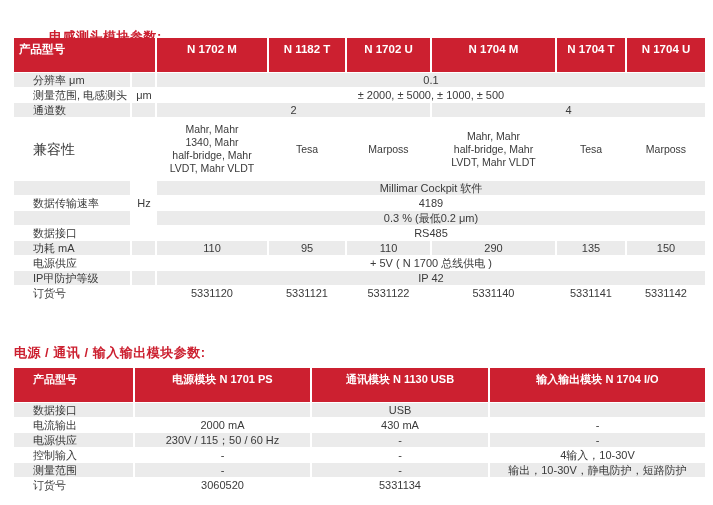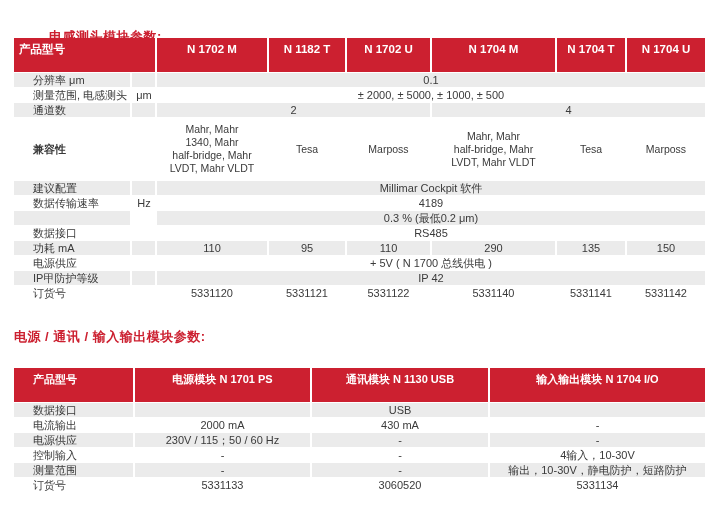--- a/index.html
+++ b/index.html
@@ -12,21 +12,21 @@
     width:713px;height:505px;background:#ffffff;
     font-family:"Liberation Sans","DejaVu Sans",sans-serif;
     color:var(--txt);
   }
   .page{position:relative;width:713px;height:505px;overflow:hidden;background:#ffffff;}
   .sec-title{
     position:absolute;left:14px;margin:0;
     font-size:13px;font-weight:bold;color:var(--red);letter-spacing:0.5px;
   }
   #t1-title{top:28px;padding-left:35px;}
-  #t2-title{top:328px;}
+  #t2-title{top:344px;}
   .spec-table{position:absolute;left:14px;width:691px;}
   #table1{top:38px;}
   #table2{top:368px;}
   .row{display:grid;margin-bottom:1px;}
   .t1{grid-template-columns:116px 25px 112px 78px 85px 125px 70px 80px;}
   .t2{grid-template-columns:119px 177px 178px 217px;}
   .row .c{
     box-sizing:border-box;border-left:2px solid #ffffff;
     height:14px;line-height:14px;font-size:11px;
     text-align:center;overflow:hidden;white-space:nowrap;
@@ -38,21 +38,21 @@
     background:var(--red);color:#ffffff;font-weight:bold;
     height:34px;line-height:22px;font-size:11.5px;
   }
   .gray .c{background:var(--gray);}
   
   .tall .c{
     height:62px;line-height:13px;font-size:10.5px;
     display:flex;align-items:center;justify-content:center;
     white-space:pre-line;text-align:center;
   }
-  .tall .lbl{justify-content:flex-start;white-space:nowrap;font-size:11px;font-weight:bold;}
+  .tall .lbl{justify-content:flex-start;white-space:nowrap;font-size:14px;}
   
   .sp-all{grid-column:3 / 9;}
   .sp-left{grid-column:3 / 6;}
   .sp-right{grid-column:6 / 9;}
   .t1 .hlbl{grid-column:1 / 3;text-align:left;padding-left:5px;}
   .t2 .c{font-size:11px;}
 </style>
 </head>
 <body>
 
@@ -100,21 +100,20 @@
       <div class="c">Tesa</div>
       <div class="c">Marposs</div>
       <div class="c">Mahr, Mahr
 half-bridge, Mahr
 LVDT, Mahr VLDT</div>
       <div class="c">Tesa</div>
       <div class="c">Marposs</div>
     </div>
 
     <div class="row t1 gray">
-      <div class="c lbl">建议配置</div>
       <div class="c unit"></div>
       <div class="c sp-all">Millimar Cockpit 软件</div>
     </div>
 
     <div class="row t1">
       <div class="c lbl">数据传输速率</div>
       <div class="c unit">Hz</div>
       <div class="c sp-all">4189</div>
     </div>
 
@@ -204,19 +203,18 @@
 
     <div class="row t2 gray">
       <div class="c lbl">测量范围</div>
       <div class="c">-</div>
       <div class="c">-</div>
       <div class="c">输出，10-30V，静电防护，短路防护</div>
     </div>
 
     <div class="row t2">
       <div class="c lbl">订货号</div>
-      <div class="c">5331133</div>
       <div class="c">3060520</div>
       <div class="c">5331134</div>
     </div>
   </div>
 
 </div>
 
 </body></html>

